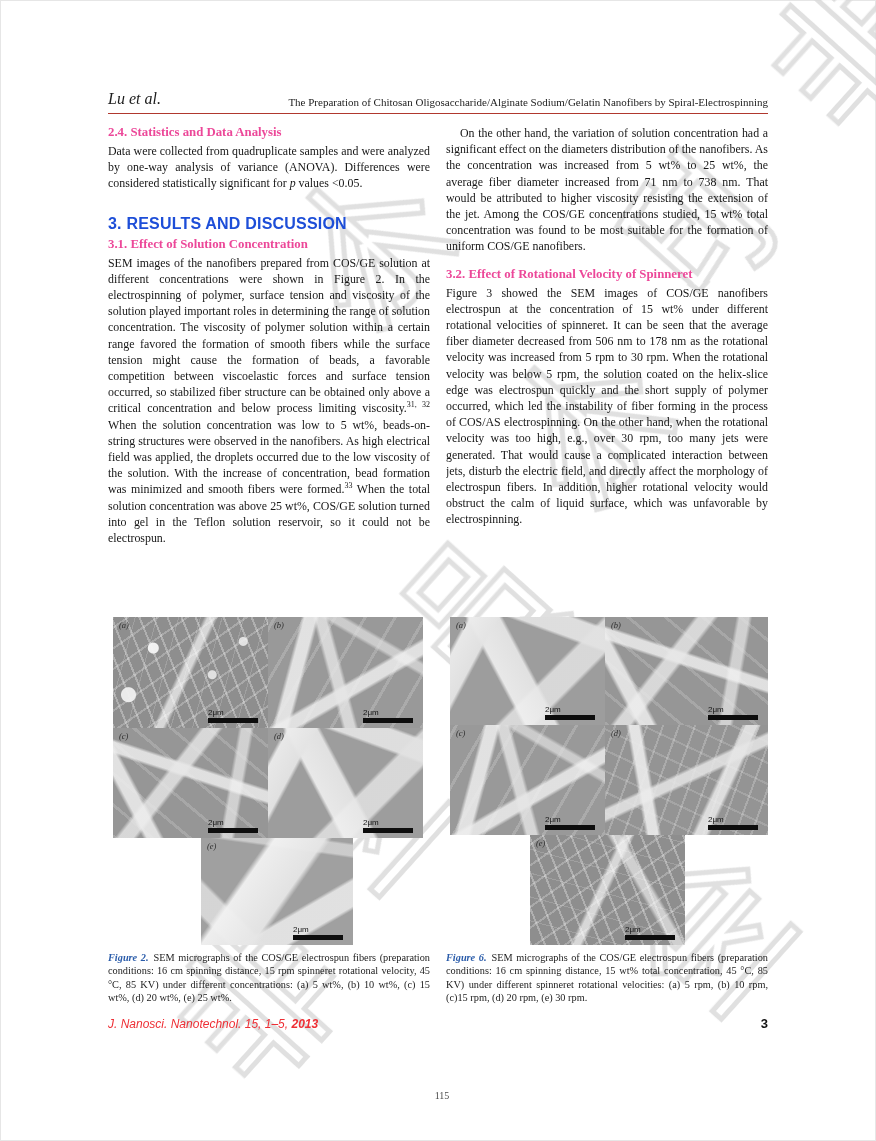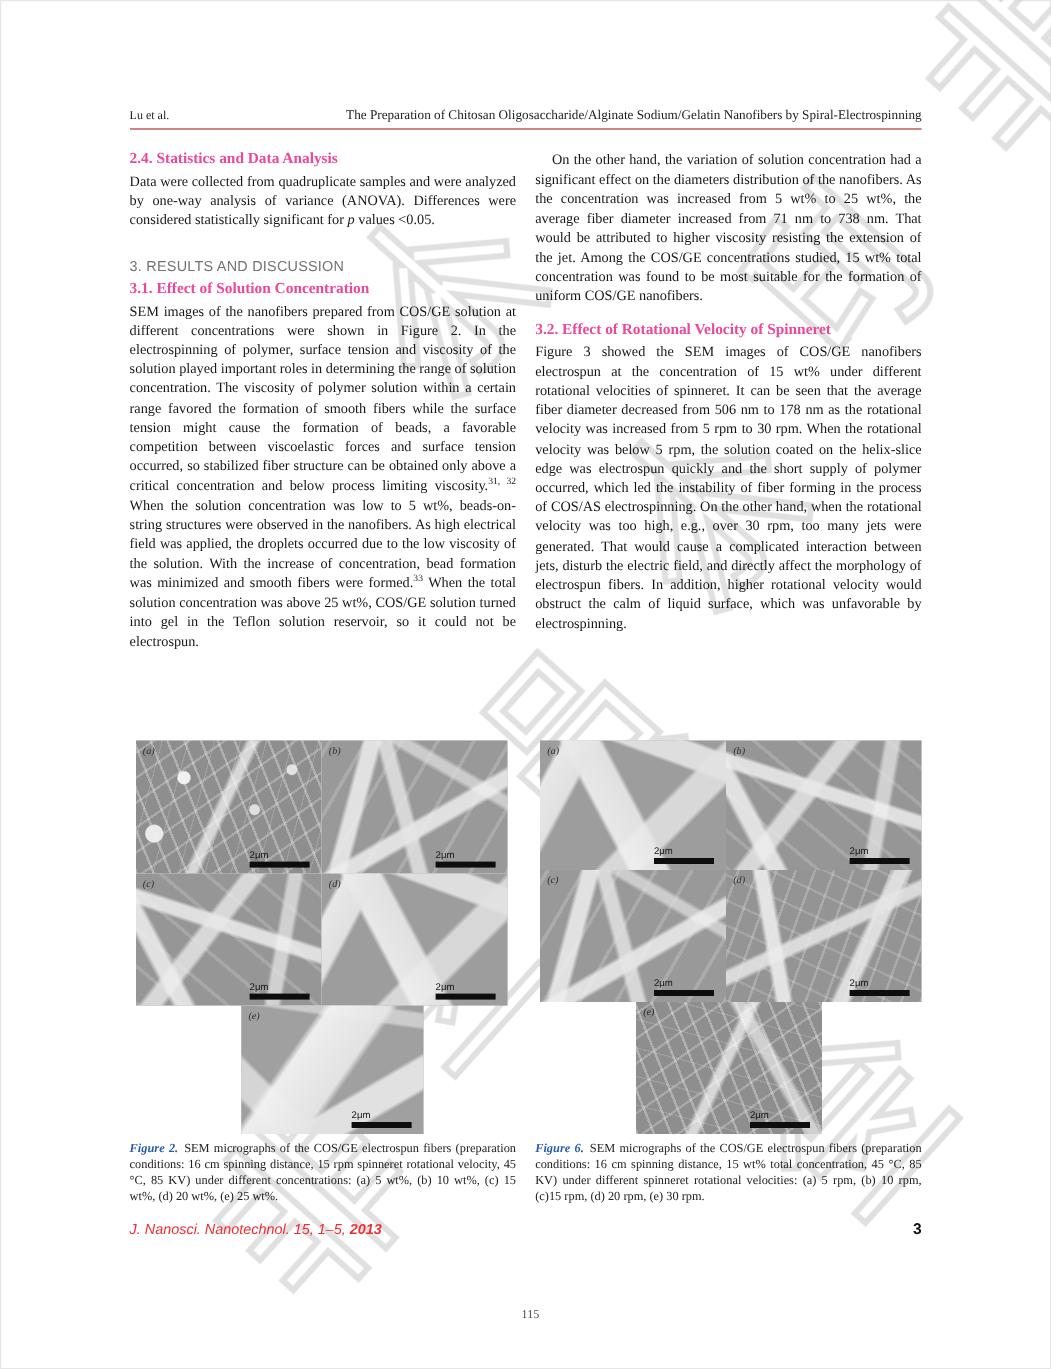--- a/index.html
+++ b/index.html
@@ -11,33 +11,33 @@
   
   .watermark{position:absolute;left:0;top:0;z-index:1;}
   .wm-gray{stroke:#dbdbdb;stroke-width:11;fill:none;stroke-linecap:square;}
   .wm-white{stroke:#ffffff;stroke-width:4.5;fill:none;stroke-linecap:square;}
   
   .header{
     position:absolute;left:108px;top:90px;width:660px;z-index:2;
     display:flex;justify-content:space-between;align-items:flex-end;
     border-bottom:1.5px solid #b0382e;padding-bottom:5px;
   }
-  .authors{font-size:10px;}
+  .authors{font-style:italic;font-size:16px;}
   .rtitle{font-size:11px;text-align:right;}
   
   .col{position:absolute;top:125px;width:322px;height:494px;overflow:hidden;z-index:2;text-align:justify;}
   .colL{left:108px;}
   .colR{left:446px;}
   .col p{margin:0;font-size:11.9px;line-height:16.2px;color:#161616;}
   .col p.indent{text-indent:14px;}
   sup{font-size:8px;line-height:0;}
   .hsub{margin:0 0 3px 0;font-size:12.8px;font-weight:bold;color:#ec4899;font-family:"Liberation Serif",serif;}
   .hsub.mt{margin-top:12px;}
   .hmain{
-    margin:23px 0 4px 0;font-size:12px;font-weight:normal;color:#737373;
+    margin:23px 0 4px 0;font-size:16px;font-weight:bold;color:#1d4ed8;
     font-family:"Liberation Sans","DejaVu Sans",sans-serif;letter-spacing:.2px;
   }
   
   .montage{position:absolute;z-index:3;}
   .sem{position:absolute;overflow:hidden;}
   .plabel{position:absolute;left:6px;top:3px;font-size:8.5px;font-style:italic;color:#2e2e2e;z-index:2;}
   .sbar{position:absolute;right:10px;bottom:5px;width:50px;text-align:left;z-index:2;}
   .stext{display:block;font-size:8px;line-height:9px;color:#151515;font-family:"Liberation Sans",sans-serif;}
   .bar{display:block;height:5px;background:#0d0d0d;margin-top:1px;}
   .tA{background-color:#8e8e8e;background-image:

